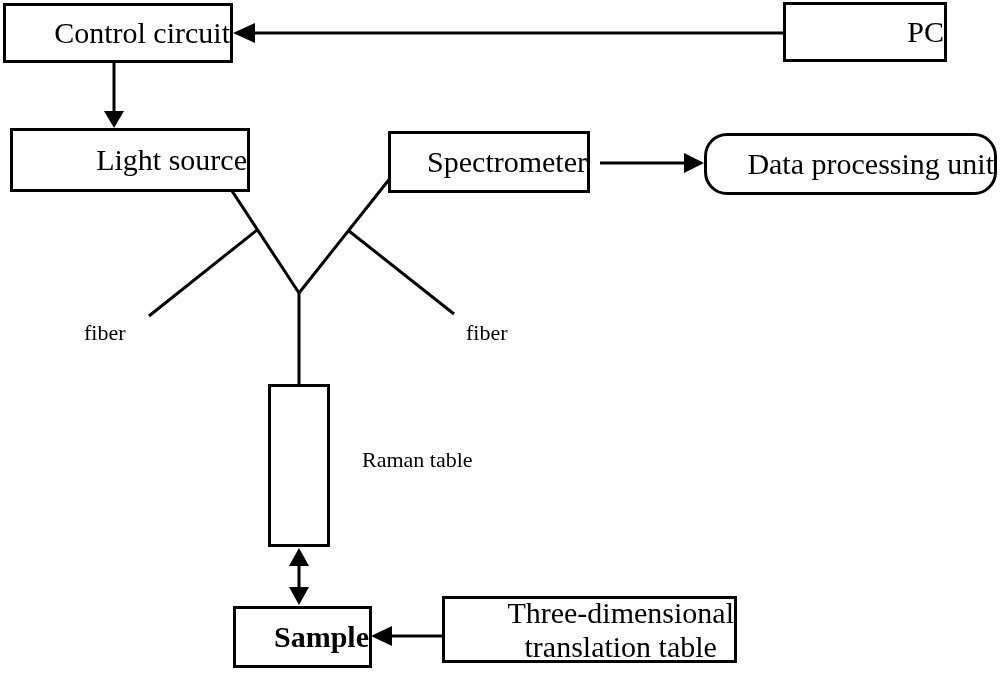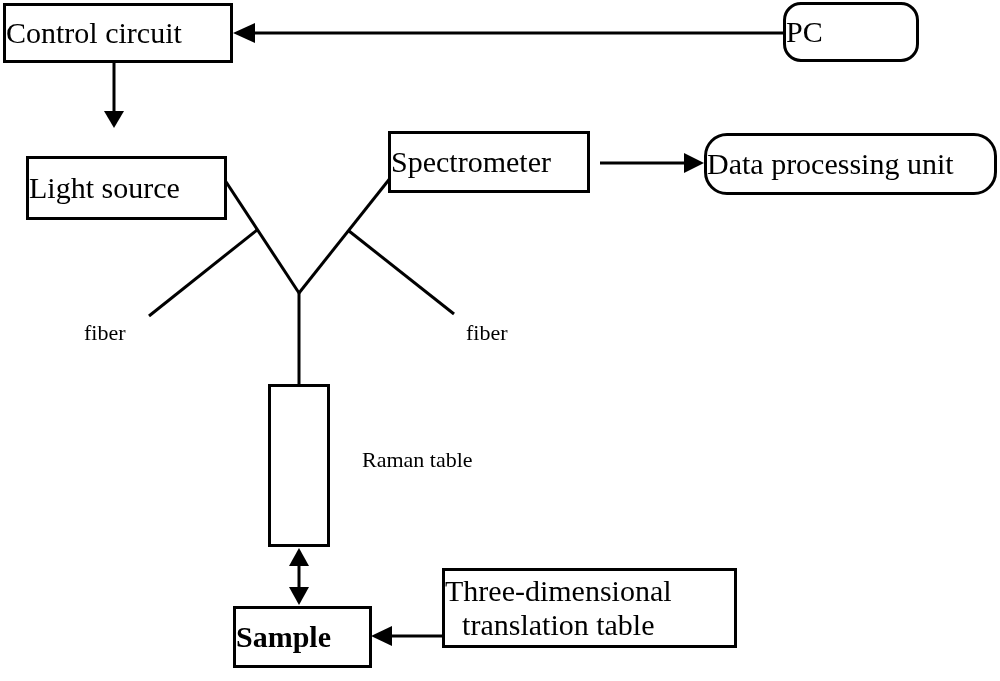--- a/index.html
+++ b/index.html
@@ -17,41 +17,41 @@
     position: absolute;
     left: 0; top: 0;
     width: 1000px; height: 681px;
   }
   .box {
     position: absolute;
     border: 3px solid #000000;
     background: #ffffff;
     display: flex;
     align-items: center;
-    justify-content: flex-start;
+    justify-content: flex-end;
     text-align: center;
     font-size: 30px;
     line-height: 1.15;
     white-space: nowrap;
   }
   .box.multiline { white-space: normal; line-height: 34px; }
   .floating-label {
     position: absolute;
     font-size: 22px;
     white-space: nowrap;
   }
   
   .box-control-circuit { left: 3px;   top: 3px;   width: 230px; height: 60px; }
-  .box-pc              { left: 783px; top: 2px;   width: 136px; height: 60px; border-radius: 18px; }
-  .box-light-source    { left: 26px;  top: 128px; width: 201px; height: 64px; margin-top: 28px; }
+  .box-pc              { left: 783px; top: 2px;   width: 164px; height: 60px; }
+  .box-light-source    { left: 10px;  top: 128px; width: 240px; height: 64px; }
   .box-spectrometer    { left: 388px; top: 131px; width: 202px; height: 62px; }
   .box-data-processing { left: 704px; top: 133px; width: 293px; height: 62px; border-radius: 23px; }
   .box-raman-probe     { left: 268px; top: 384px; width: 62px;  height: 163px; }
   .box-sample          { left: 233px; top: 606px; width: 139px; height: 62px; font-weight: bold; }
-  .box-translation     { left: 442px; top: 568px; width: 295px; height: 80px; }
+  .box-translation     { left: 442px; top: 596px; width: 295px; height: 67px; }
   .label-fiber-left    { left: 84px;  top: 320px; }
   .label-fiber-right   { left: 466px; top: 320px; }
   .label-raman-probe   { left: 362px; top: 447px; }
   .stroke { stroke: #000000; stroke-width: 3; fill: none; }
   .head   { fill: #000000; stroke: none; }
 </style>
 </head>
 <body>
 
 <div class="stage">

